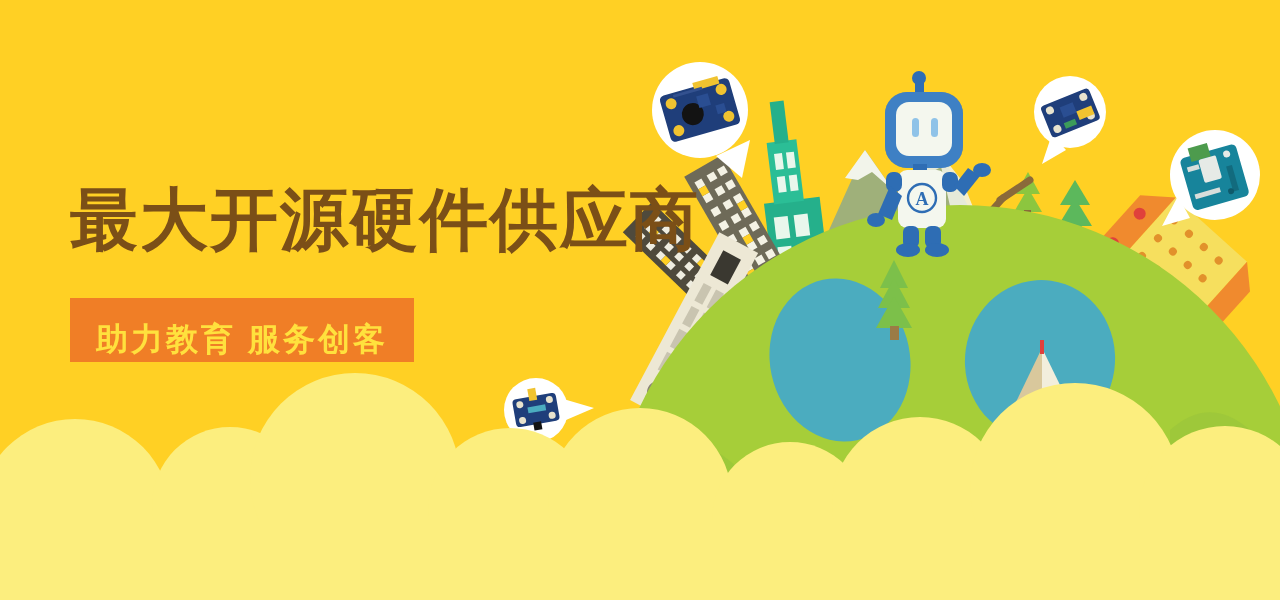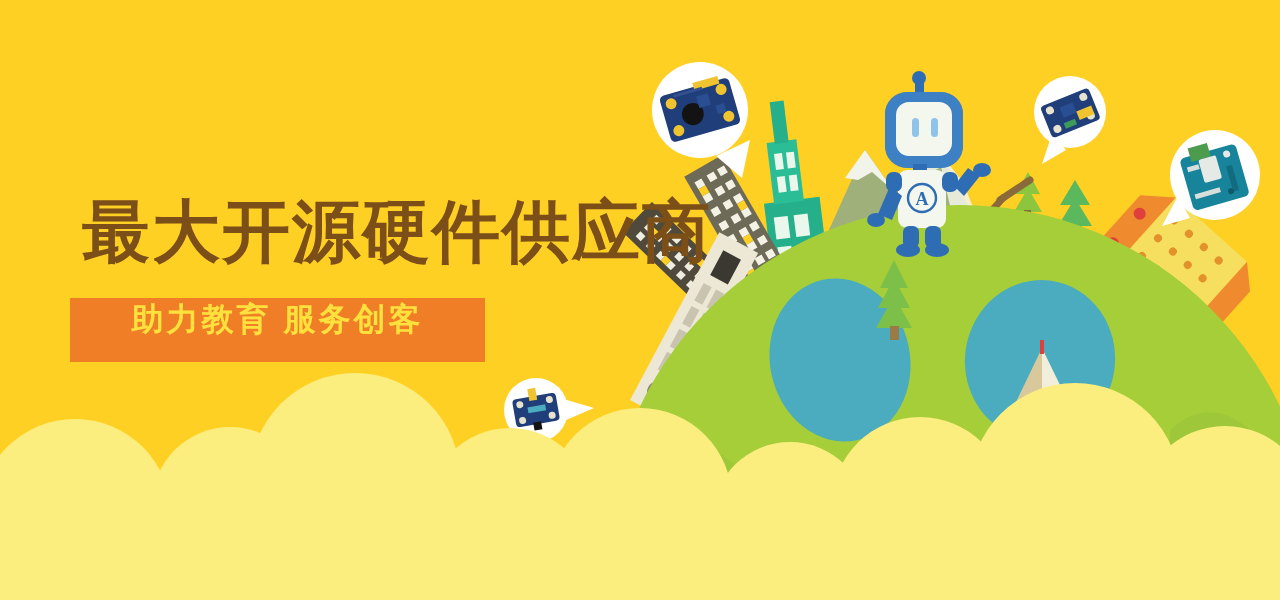--- a/index.html
+++ b/index.html
@@ -14,27 +14,27 @@
   #art{position:absolute;left:0;top:0;width:1280px;height:600px;}
 
   
   #text-block{
     position:absolute;left:70px;top:180px;width:620px;height:200px;
     z-index:40;
   }
   #headline{
     font-size:68px;line-height:78px;font-weight:bold;
     color:#7B4F17;letter-spacing:2px;white-space:nowrap;
-    margin:12px;padding:0;
+    margin:0;padding:0;
   }
   #tagline-box{
     position:absolute;left:0;top:118px;
-    width:415px;height:64px;
+    width:344px;height:64px;
     background:#F07E26;
-    display:flex;align-items:flex-start;justify-content:center;
+    display:flex;align-items:flex-end;justify-content:center;
   }
   #tagline{
     font-size:32px;font-weight:bold;color:#FFE13D;
     letter-spacing:3px;white-space:nowrap;
   }
 </style>
 </head>
 <body>
 
 <div id="banner">

